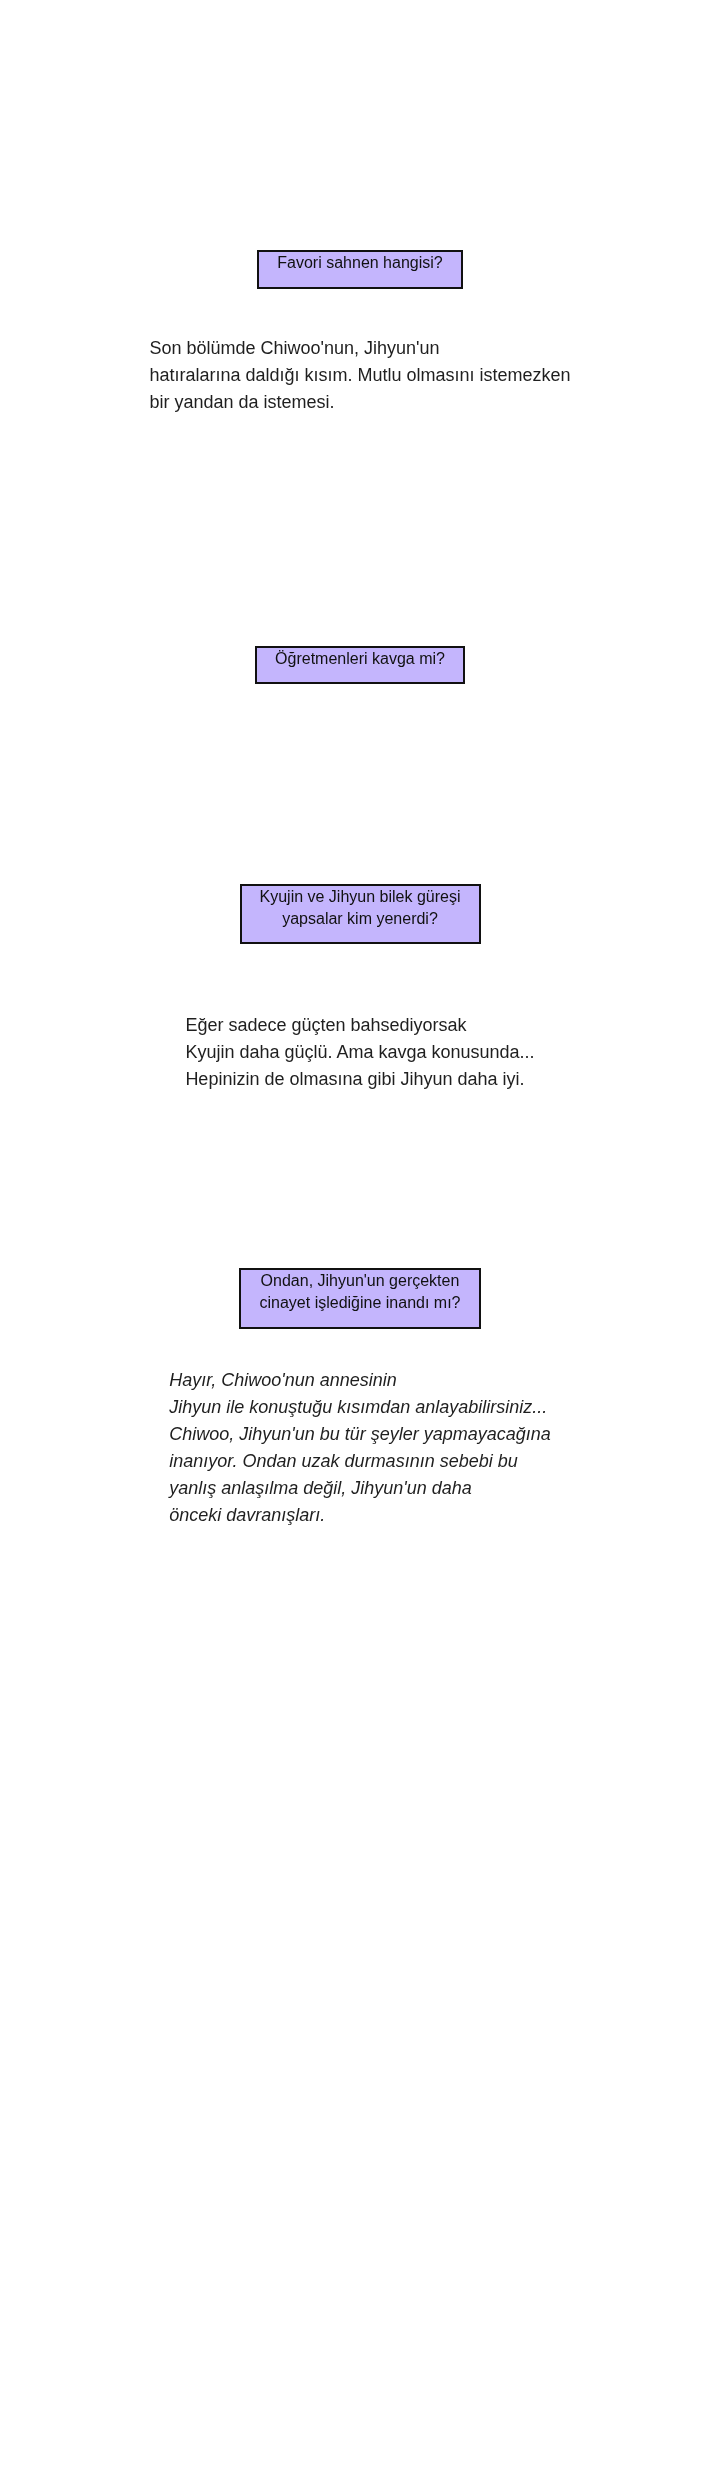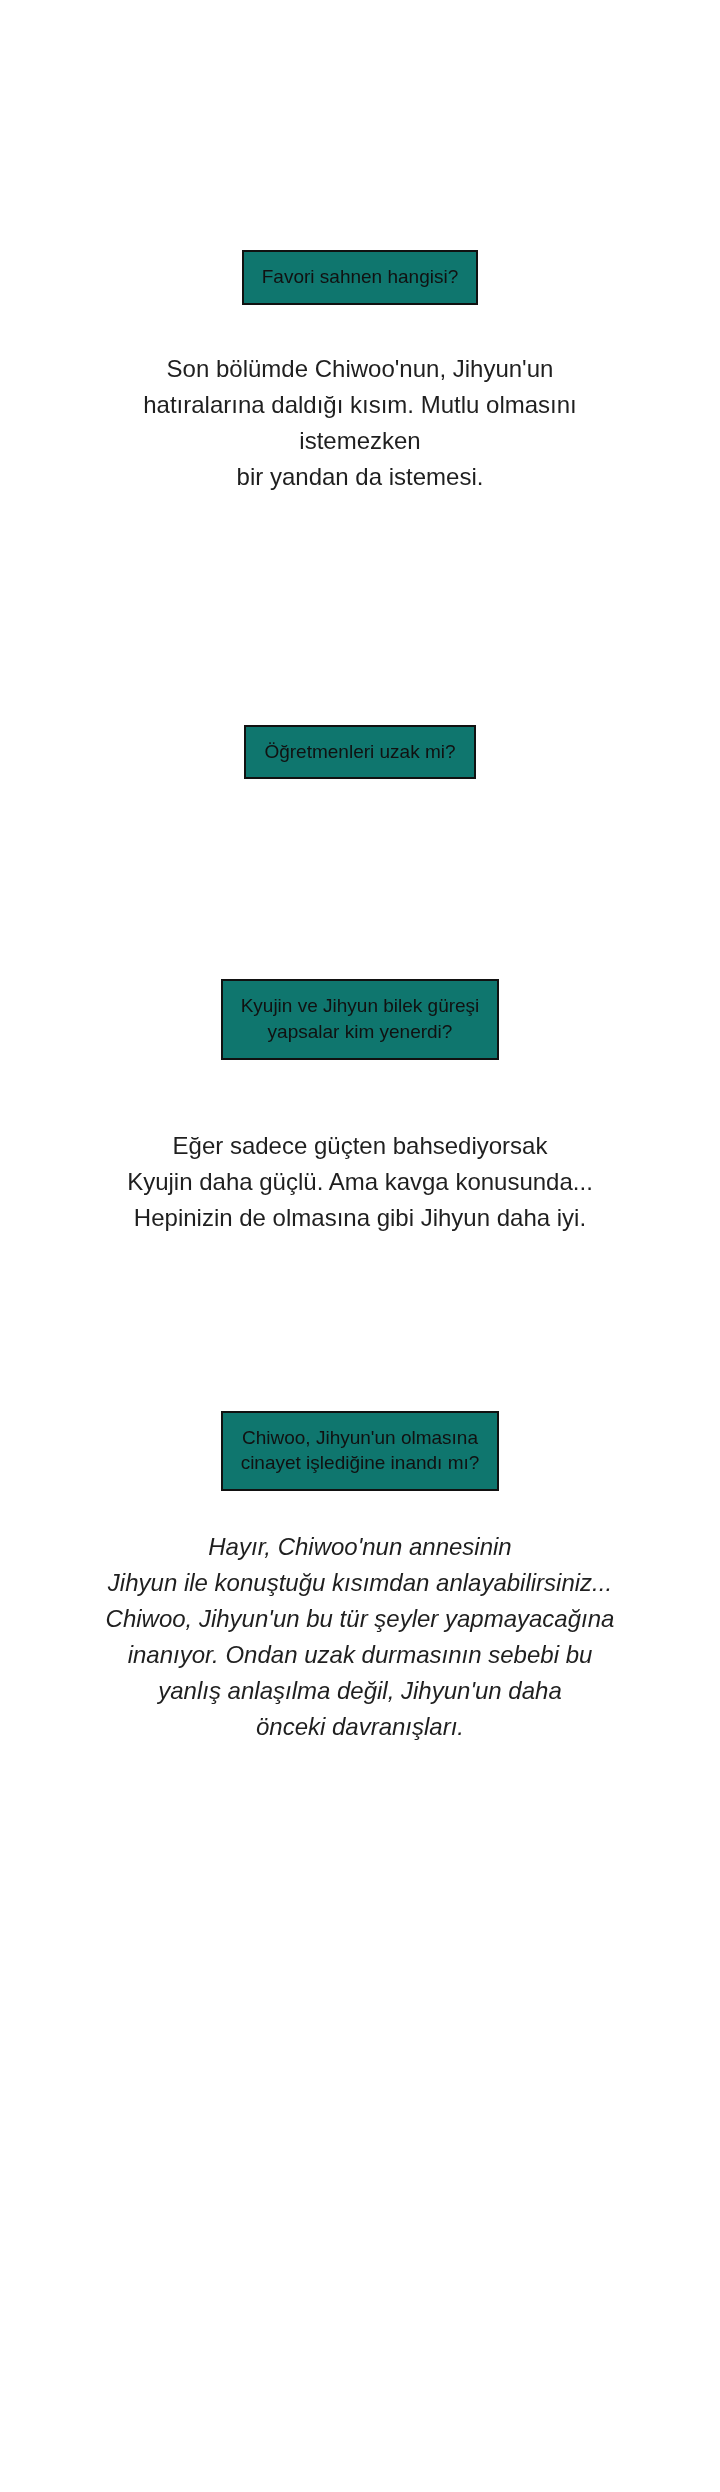--- a/index.html
+++ b/index.html
@@ -22,32 +22,32 @@
     margin: 0 auto;
   }
   .qa-block {
     width: 100%;
     display: flex;
     flex-direction: column;
     align-items: center;
   }
   .question-box {
     border: 2px solid #111111;
-    background: #0f766e;
-    padding: 12px 18px 13px 18px;
+    background: #c4b5fd;
+    padding: 0 18px 13px 18px;
     text-align: center;
-    font-size: 19px;
+    font-size: 16px;
     line-height: 1.35;
     color: #111111;
     box-sizing: border-box;
     white-space: pre-line;
   }
   .answer {
-    text-align: center;
-    font-size: 24px;
+    text-align: left;
+    font-size: 18px;
     line-height: 1.5;
     color: #1f1f1f;
     white-space: pre-line;
     max-width: 560px;
   }
   
   .block-1 { margin-top: 250px; }
   .block-1 .answer { margin-top: 46px; }
 
   .block-2 { margin-top: 230px; }
@@ -67,33 +67,33 @@
 <div class="page">
 
   <div class="qa-block block-1">
     <div class="question-box">Favori sahnen hangisi?</div>
     <div class="answer">Son bölümde Chiwoo'nun, Jihyun'un
 hatıralarına daldığı kısım. Mutlu olmasını istemezken
 bir yandan da istemesi.</div>
   </div>
 
   <div class="qa-block block-2">
-    <div class="question-box">Öğretmenleri uzak mi?</div>
+    <div class="question-box">Öğretmenleri kavga mi?</div>
   </div>
 
   <div class="qa-block block-3">
     <div class="question-box">Kyujin ve Jihyun bilek güreşi
 yapsalar kim yenerdi?</div>
     <div class="answer">Eğer sadece güçten bahsediyorsak
 Kyujin daha güçlü. Ama kavga konusunda...
 Hepinizin de olmasına gibi Jihyun daha iyi.</div>
   </div>
 
   <div class="qa-block block-4">
-    <div class="question-box">Chiwoo, Jihyun'un olmasına
+    <div class="question-box">Ondan, Jihyun'un gerçekten
 cinayet işlediğine inandı mı?</div>
     <div class="answer">Hayır, Chiwoo'nun annesinin
 Jihyun ile konuştuğu kısımdan anlayabilirsiniz...
 Chiwoo, Jihyun'un bu tür şeyler yapmayacağına
 inanıyor. Ondan uzak durmasının sebebi bu
 yanlış anlaşılma değil, Jihyun'un daha
 önceki davranışları.</div>
   </div>
 
   <div class="tail-space"></div>

